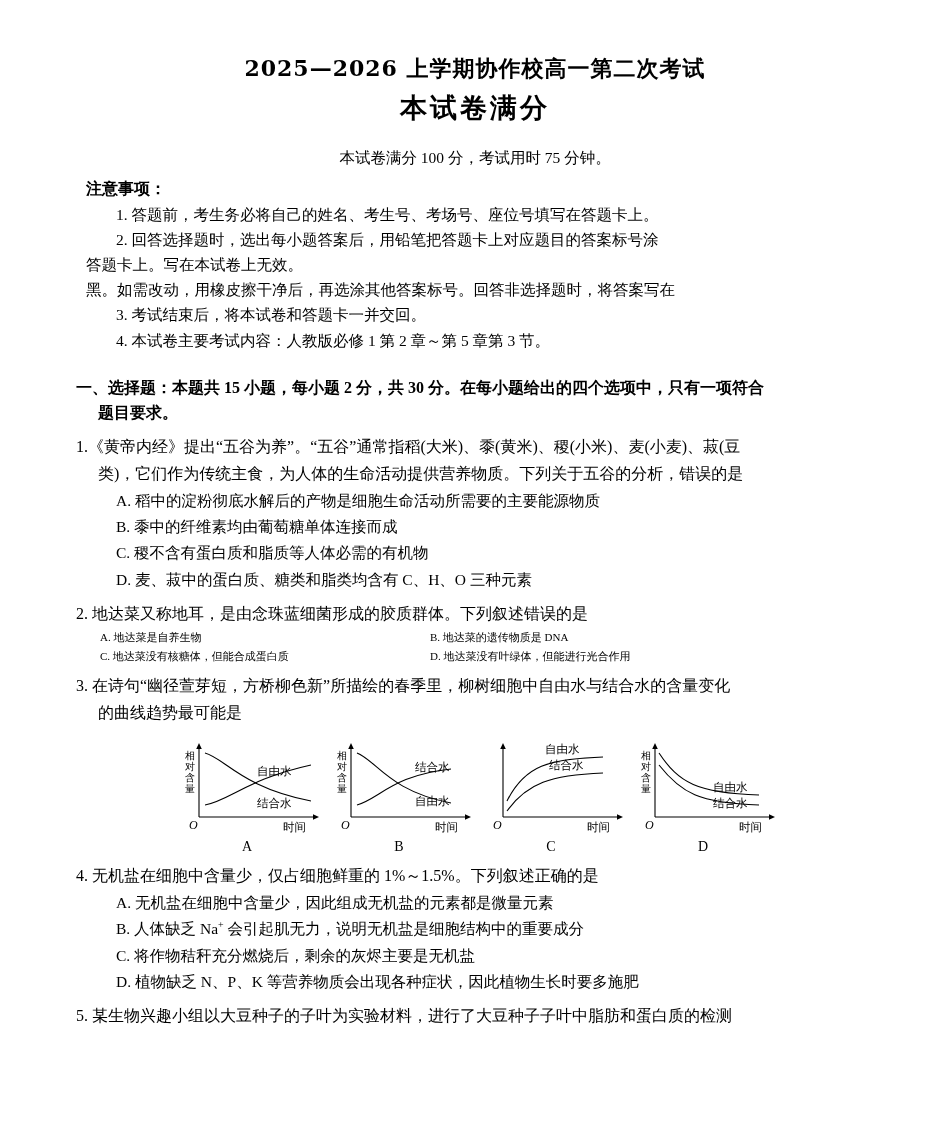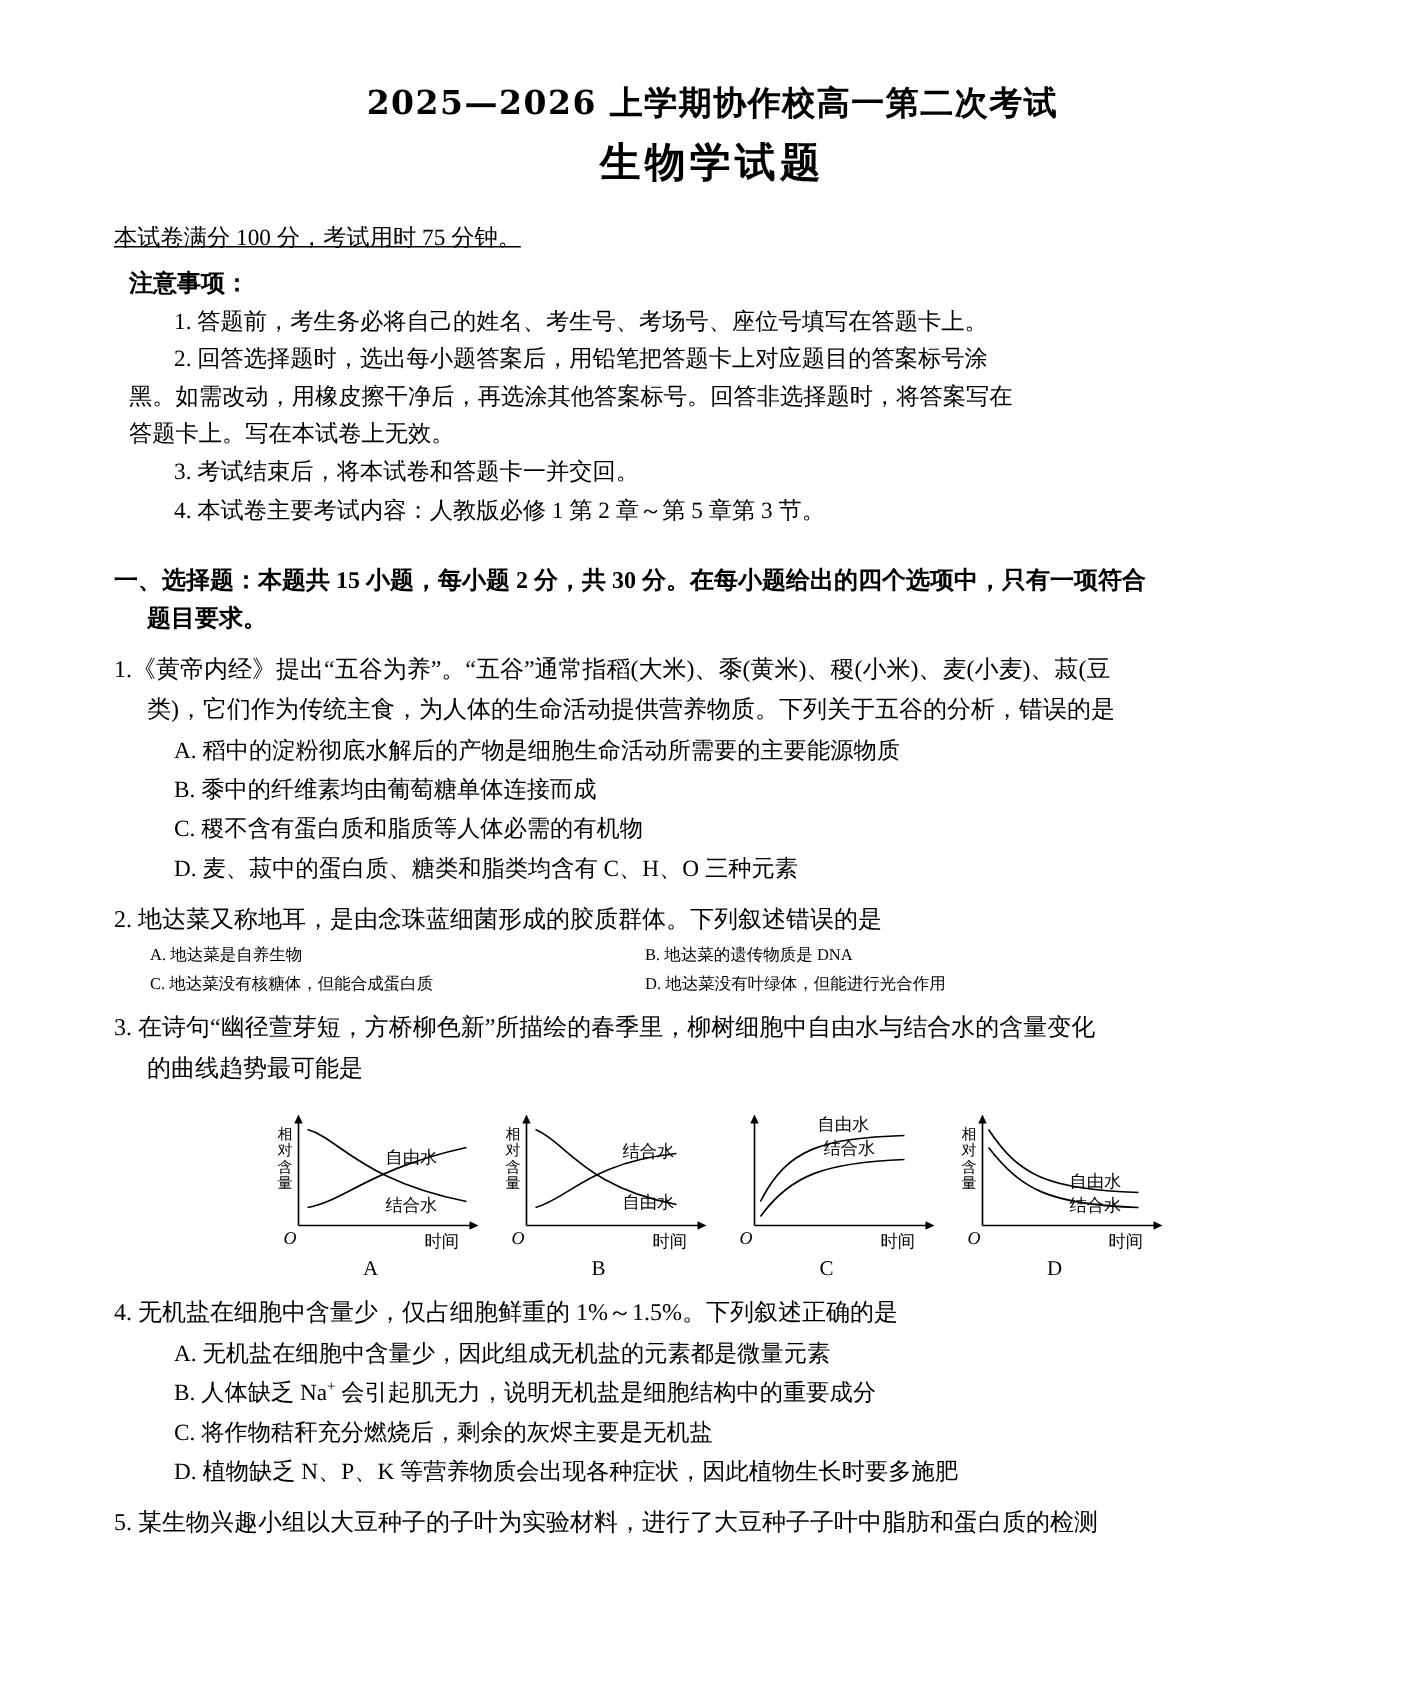--- a/index.html
+++ b/index.html
@@ -30,24 +30,23 @@
   }
   .title-sub {
     text-align: center;
     font-size: 27px;
     font-weight: bold;
     letter-spacing: 3px;
     margin: 6px 0 22px 0;
     font-family: "DejaVu Serif", "Liberation Serif", serif;
   }
   .score-line {
-    text-align: left;
+    text-align: center;
     font-size: 15.5px;
     margin: 20px 0 10px 0;
-    text-decoration: underline;
   }
   .notice-head {
     font-size: 16px;
     font-weight: bold;
     margin: 6px 0 2px 10px;
   }
   .notice-item {
     font-size: 15.5px;
     line-height: 1.62;
     margin-left: 10px;
@@ -114,29 +113,29 @@
     font-size: 14px;
     text-align: center;
   }
 </style>
 </head>
 <body>
 
 <div class="page">
 
   <div class="title-main">2025—2026 上学期协作校高一第二次考试</div>
-  <div class="title-sub">生物学试题</div>
+  <div class="title-sub">本试卷满分</div>
 
   <div class="score-line">本试卷满分 100 分，考试用时 75 分钟。</div>
 
   <div class="notice-head">注意事项：</div>
   <div class="notice-item">1. 答题前，考生务必将自己的姓名、考生号、考场号、座位号填写在答题卡上。</div>
   <div class="notice-item">2. 回答选择题时，选出每小题答案后，用铅笔把答题卡上对应题目的答案标号涂</div>
+  <div class="notice-item cont">答题卡上。写在本试卷上无效。</div>
   <div class="notice-item cont">黑。如需改动，用橡皮擦干净后，再选涂其他答案标号。回答非选择题时，将答案写在</div>
-  <div class="notice-item cont">答题卡上。写在本试卷上无效。</div>
   <div class="notice-item">3. 考试结束后，将本试卷和答题卡一并交回。</div>
   <div class="notice-item">4. 本试卷主要考试内容：人教版必修 1 第 2 章～第 5 章第 3 节。</div>
 
   <div class="section-head">
     <span>一、选择题：本题共 15 小题，每小题 2 分，共 30 分。在每小题给出的四个选项中，只有一项符合</span>
     <span class="indent2">题目要求。</span>
   </div>
 
   <div class="q q-stem">
     <span>1.《黄帝内经》提出“五谷为养”。“五谷”通常指稻(大米)、黍(黄米)、稷(小米)、麦(小麦)、菽(豆</span>

